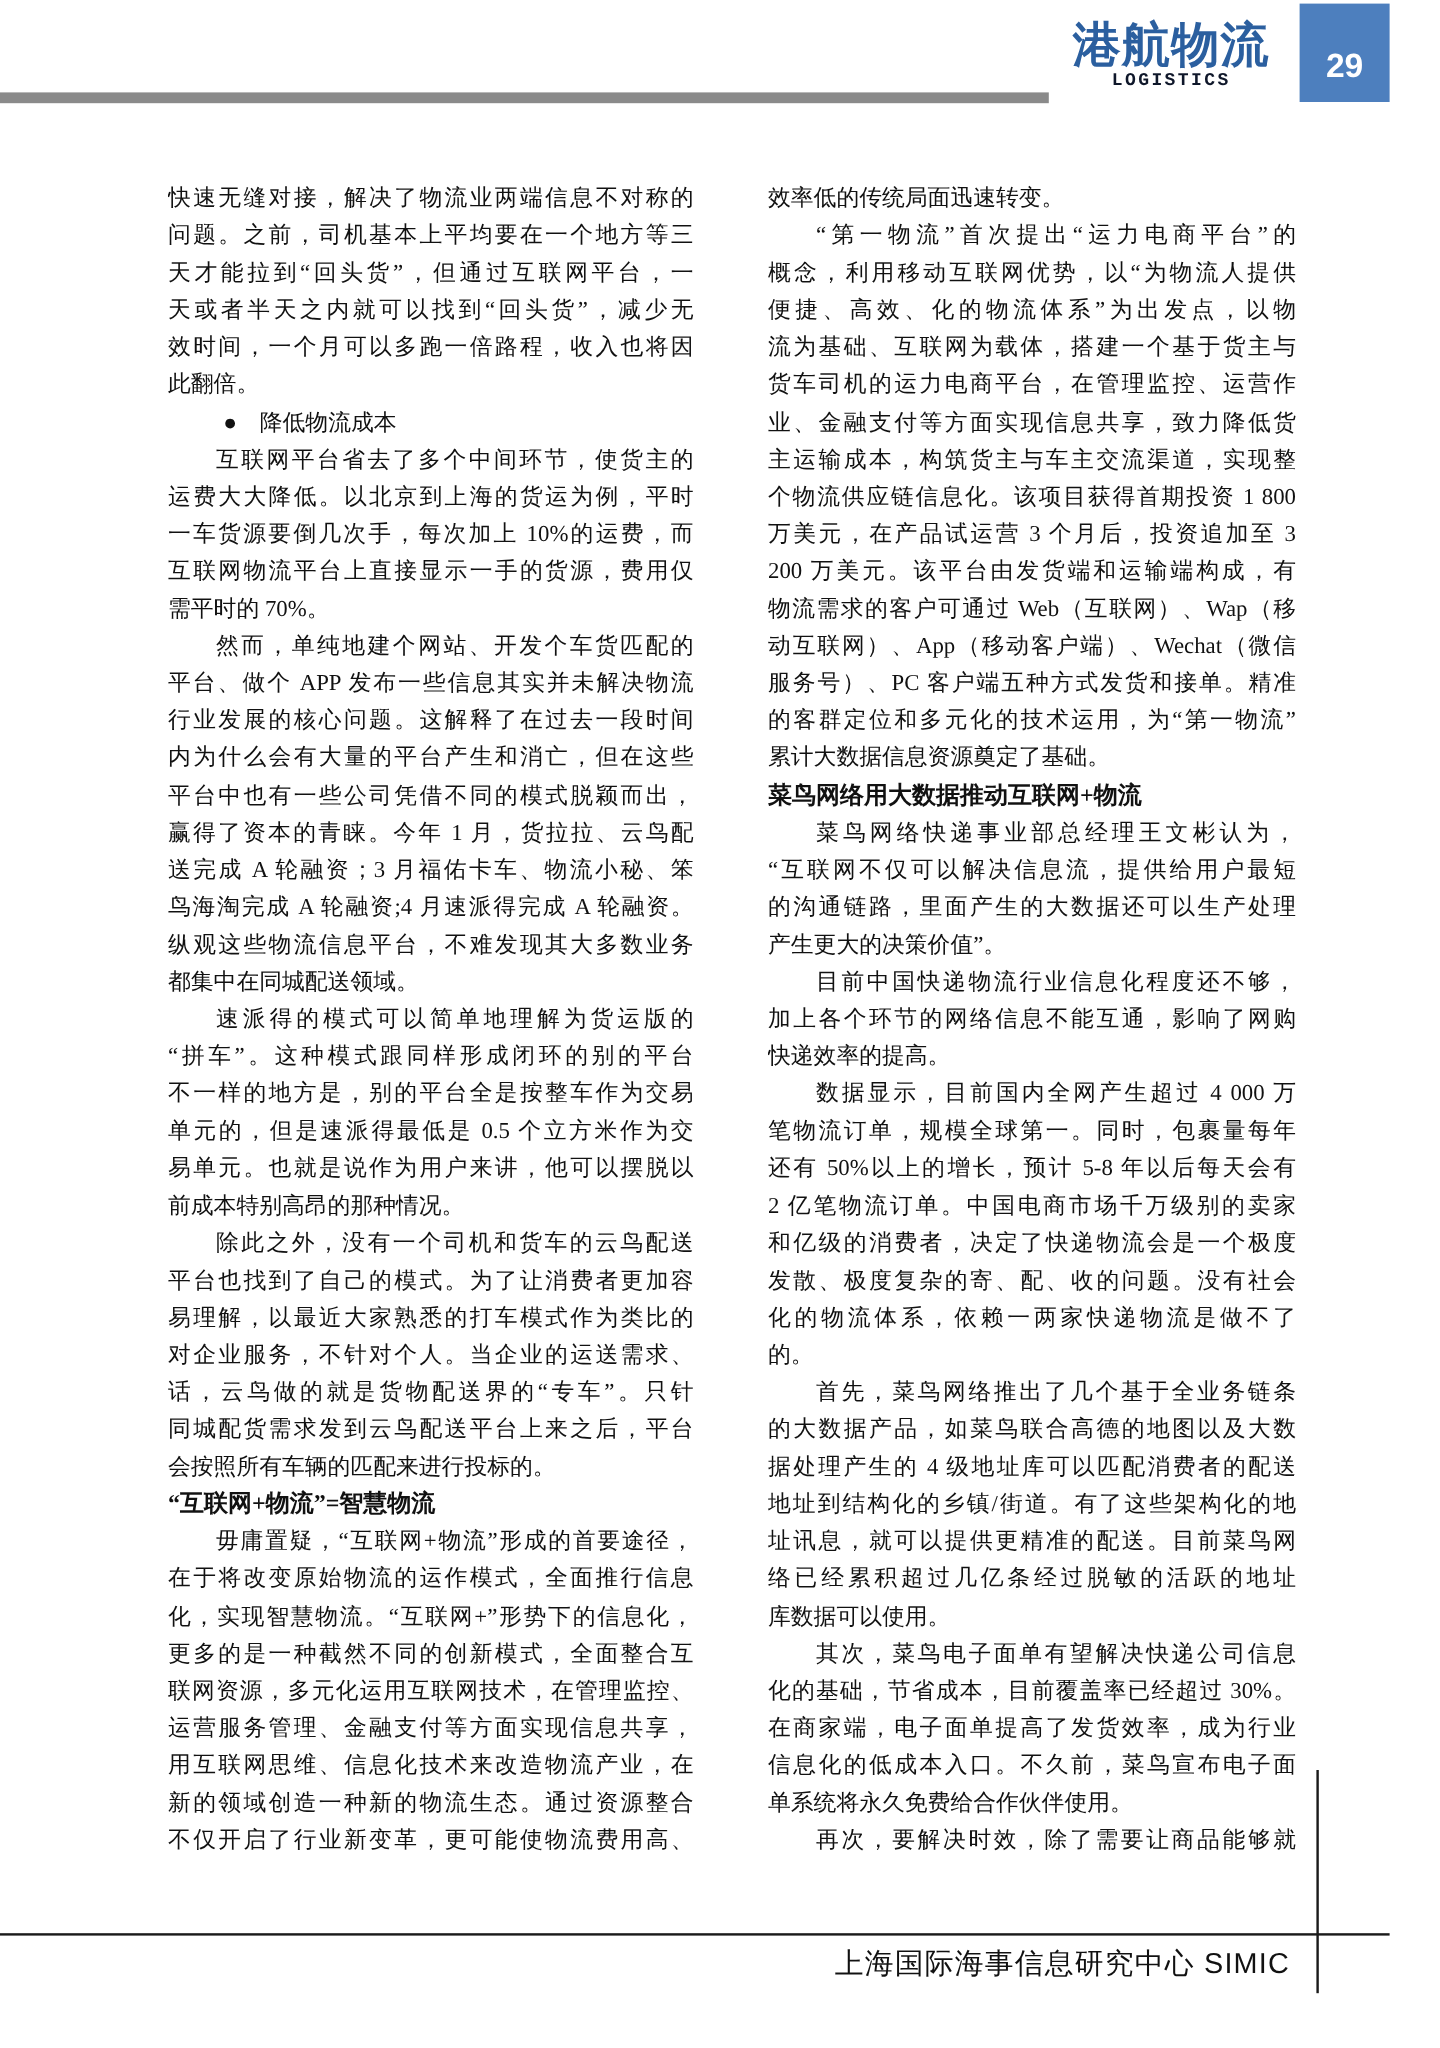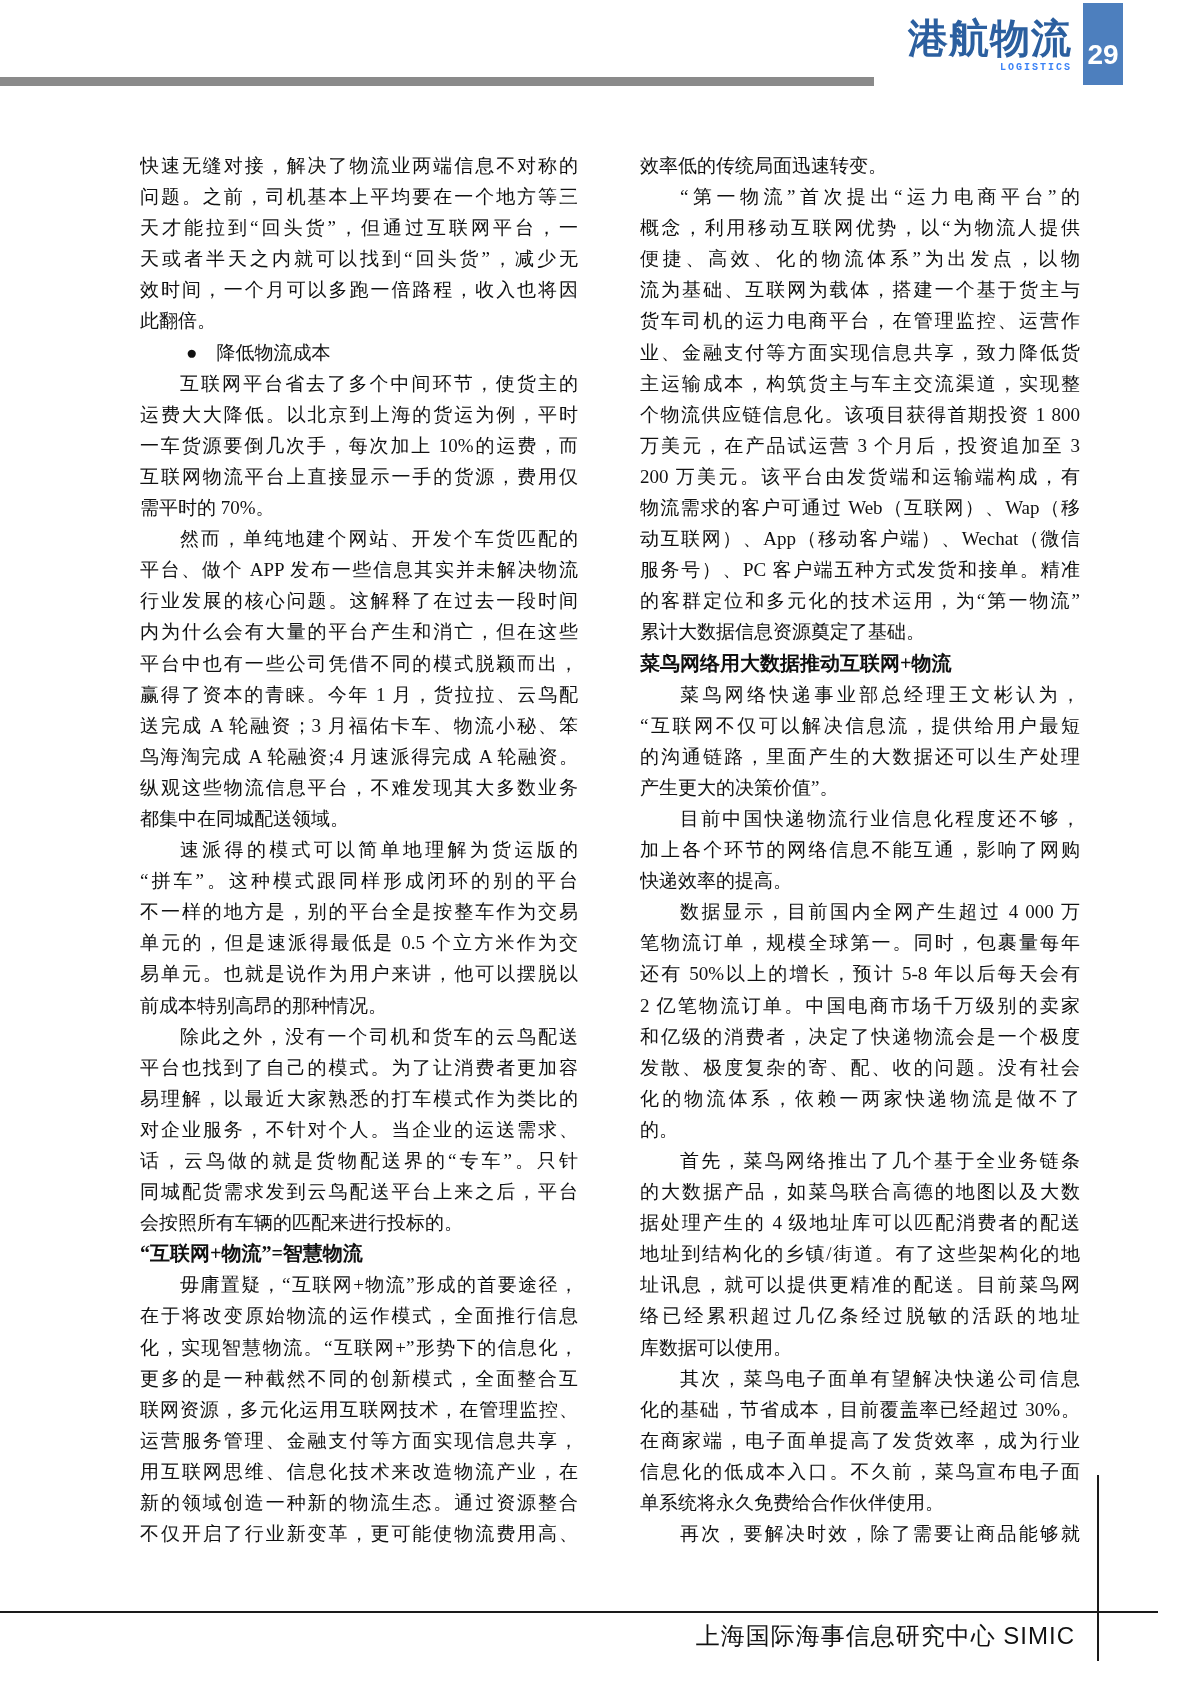--- a/index.html
+++ b/index.html
@@ -5,33 +5,33 @@
   html,body { margin:0; padding:0; background:#ffffff; }
   .page {
     position:relative; width:1200px; height:1707px; background:#ffffff;
     overflow:hidden;
     font-family:"Liberation Serif","DejaVu Serif",serif;
     color:#111111;
   }
 
   
   .gray-bar { position:absolute; left:0; top:77px; width:874px; height:9px; background:#8a8a8a; }
-  .header-block { position:absolute; left:880px; top:16px; width:192px; text-align:right; }
+  .header-block { position:absolute; left:880px; top:16px; width:192px; text-align:center; }
   .header-title {
     font-family:"Liberation Sans","DejaVu Sans",sans-serif;
     font-weight:600; font-size:40px; line-height:44px;
     color:#2b5f9f; letter-spacing:1px; white-space:nowrap;
   }
   .header-sub {
     font-family:"Liberation Mono","DejaVu Sans Mono",monospace;
-    font-size:10px; line-height:14px; letter-spacing:2px;
-    color:#3b82f6; margin-top:1px; font-weight:700;
+    font-size:15px; line-height:14px; letter-spacing:2px;
+    color:#0f172a; margin-top:1px; font-weight:700;
   }
   .page-box {
-    position:absolute; left:1083px; top:3px; width:40px; height:82px;
+    position:absolute; left:1083px; top:3px; width:75px; height:82px;
     background:#4d7fbe; color:#ffffff;
     display:flex; align-items:center; justify-content:center;
     padding-top:22px; box-sizing:border-box;
     font-family:"Liberation Sans","DejaVu Sans",sans-serif;
     font-weight:700; font-size:28px;
   }
 
   
   .col { position:absolute; top:150px; font-size:19px; }
   .col-left  { left:140px; width:438px; }

